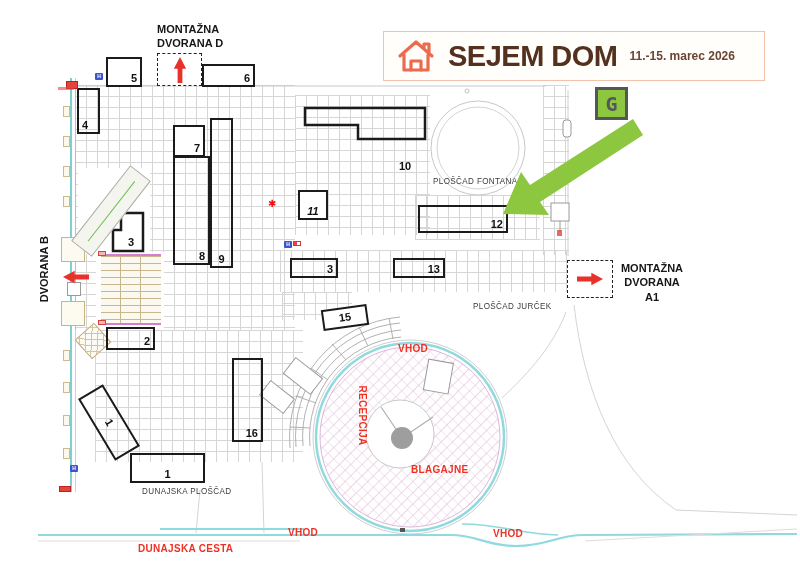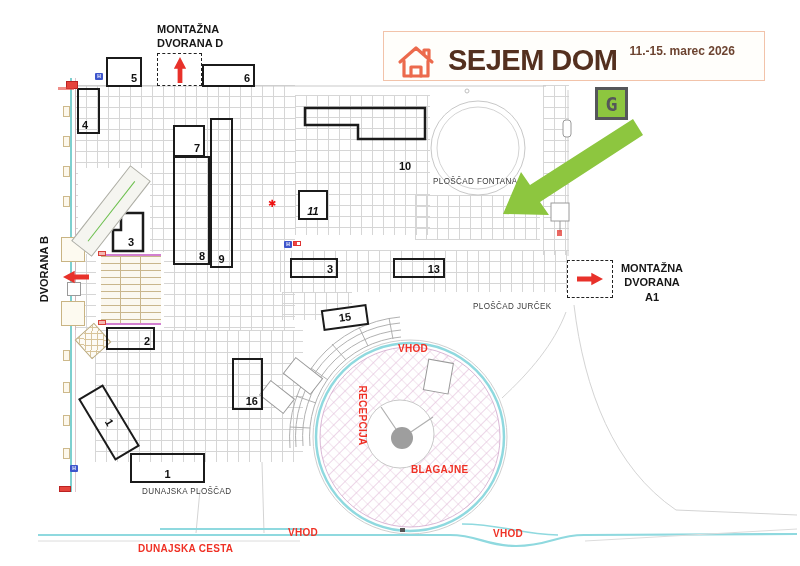--- a/index.html
+++ b/index.html
@@ -26,21 +26,21 @@
   .dashedbox{position:absolute;border:1.6px dashed #222;background:#fff;box-sizing:border-box;
              display:flex;align-items:center;justify-content:center;}
   .red-arrow{background:#e8312a;width:26px;height:14px;
              clip-path:polygon(0 33%,55% 33%,55% 6%,100% 50%,55% 94%,55% 67%,0 67%);}
   .hmark{position:absolute;width:8px;height:7px;background:#3d55cc;color:#fff;font-size:5px;font-weight:700;
          display:flex;align-items:center;justify-content:center;border-radius:1px;line-height:1;}
   .tick{position:absolute;width:7px;height:11px;background:#fdf8ec;border:1px solid #cdb98b;box-sizing:border-box;}
   .doorbox{position:absolute;width:24px;height:25px;background:#fdfaf0;border:1.2px solid #c9b483;box-sizing:border-box;}
   
   .badge{position:absolute;left:383px;top:31px;width:382px;height:50px;background:#fffefb;
-         border:1px solid #f2c3aa;box-sizing:border-box;display:flex;align-items:flex-start;gap:12px;padding:12px 12px;}
+         border:1px solid #f2c3aa;box-sizing:border-box;display:flex;align-items:center;gap:12px;padding:12px 12px;}
   .badge-title{font-weight:700;font-size:29px;color:#54301f;letter-spacing:-.5px;white-space:nowrap;}
   .badge-date{font-weight:700;font-size:12px;color:#6d4431;white-space:nowrap;}
   
   .glogo{position:absolute;left:595px;top:87px;display:flex;gap:5px;align-items:flex-start;}
   .gsquare{width:33px;height:33px;background:#8dc63f;border:3.5px solid #55565a;box-sizing:border-box;
            display:flex;align-items:center;justify-content:center;}
   .gsquare span{font-family:"DejaVu Sans Mono",monospace;font-weight:700;font-size:20px;color:#55565a;line-height:1;}
   .gname{font-weight:700;font-size:17px;color:#55565a;letter-spacing:2px;line-height:1;}
   .gtag{display:flex;align-items:center;gap:4px;margin-top:2px;
         font-weight:700;font-size:7.5px;color:#55565a;letter-spacing:3px;line-height:1;}
@@ -163,33 +163,36 @@
     </div>
   <div class="booth" style="left:173px;top:156px;width:37px;height:109px;">
       <span>8</span>
     </div>
   <div class="booth lbl-bc" style="left:210px;top:118px;width:23px;height:150px;">
       <span>9</span>
     </div>
   <div class="booth fill lbl-bc" style="left:298px;top:190px;width:30px;height:30px;font-style:italic;">
       <span>11</span>
     </div>
+  <div class="booth" style="left:418px;top:205px;width:90px;height:28px;">
+      <span>12</span>
+    </div>
   <div class="booth" style="left:393px;top:258px;width:52px;height:20px;">
       <span>13</span>
     </div>
   <div class="booth" style="left:290px;top:258px;width:48px;height:20px;">
       <span>3</span>
     </div>
   <div class="booth" style="left:106px;top:327px;width:49px;height:23px;">
       <span>2</span>
     </div>
   <div class="booth fill lbl-c" style="left:322px;top:307px;width:46px;height:21px;transform:rotate(-8deg);">
       <span>15</span>
     </div>
-  <div class="booth" style="left:232px;top:358px;width:31px;height:52px;">
+  <div class="booth" style="left:232px;top:358px;width:31px;height:84px;">
       <span>16</span>
     </div>
   <div class="booth lbl-c" style="left:73px;top:408px;width:72px;height:29px;transform:rotate(59deg);">
       <span>1</span>
     </div>
   <div class="booth lbl-bc" style="left:130px;top:453px;width:75px;height:30px;">
       <span>1</span>
     </div>
 
   <div class="boothlabel" style="left:128px;top:237px;">3</div>

